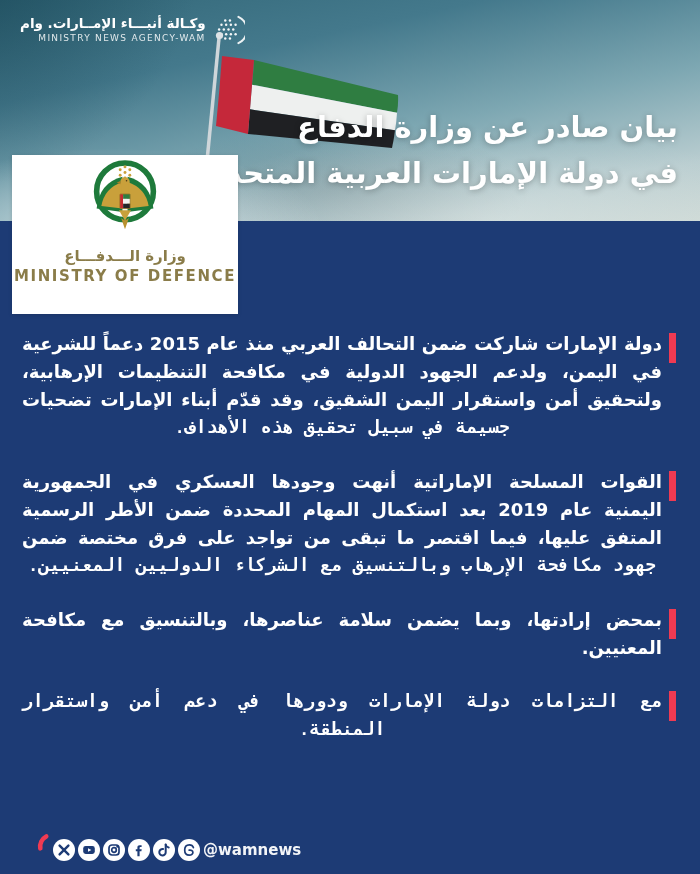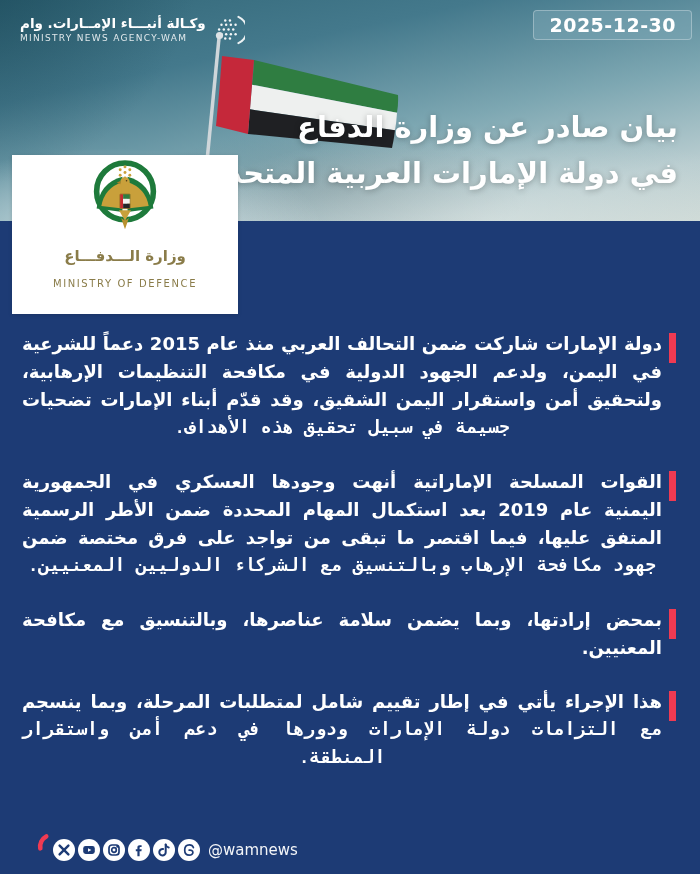--- a/index.html
+++ b/index.html
@@ -12,21 +12,21 @@
   .sky{
     position:absolute;top:0;left:0;width:700px;height:221px;
     background:
       radial-gradient(ellipse 300px 110px at 16% 102%, rgba(255,255,255,.55), transparent 70%),
       radial-gradient(ellipse 420px 130px at 70% 100%, rgba(232,238,235,.45), transparent 72%),
       radial-gradient(ellipse 280px 90px at 48% 86%, rgba(92,104,108,.28), transparent 70%),
       radial-gradient(circle 340px at -6% -26%, rgba(16,58,74,.6), transparent 72%),
       linear-gradient(168deg,#336879 0%,#44798c 28%,#7da7b2 58%,#b9cdd0 84%,#ccd8d5 100%);
   }
   .agency-logo{position:absolute;top:13px;left:20px;display:flex;align-items:center;}
-  .agency-text{display:flex;flex-direction:column;align-items:flex-start;}
+  .agency-text{display:flex;flex-direction:column;align-items:flex-end;}
   .agency-ar{color:#ffffff;font-size:13.5px;font-weight:bold;direction:rtl;line-height:17px;}
   .agency-en{color:rgba(255,255,255,.85);font-size:9px;letter-spacing:1.3px;line-height:13px;}
   .globe{margin-left:7px;}
   .date-badge{
     position:absolute;top:10px;right:8px;
     background:rgba(125,168,182,.5);border:1px solid rgba(255,255,255,.3);
     border-radius:4px;padding:3px 15px;
     color:#fff;font-size:19px;font-weight:bold;letter-spacing:.5px;
   }
   .headline{
@@ -36,38 +36,38 @@
   }
   .headline span{display:block;}
   .flag-svg{position:absolute;left:190px;top:25px;z-index:2;}
   
   .mod-card{
     position:absolute;left:12px;top:155px;width:226px;height:159px;background:#ffffff;
     z-index:5;display:flex;flex-direction:column;align-items:center;justify-content:flex-start;
     box-shadow:0 1px 4px rgba(0,0,0,.15);
   }
   .mod-ar{color:#8a7c49;font-size:15px;font-weight:bold;direction:rtl;line-height:18px;margin-top:2px;}
-  .mod-en{color:#8a7c49;font-size:10px;font-weight:normal;letter-spacing:1.6px;line-height:15px;margin-top:11px;}
+  .mod-en{color:#8a7c49;font-size:15px;font-weight:bold;letter-spacing:1.6px;line-height:15px;margin-top:4px;}
   
   .body-text{position:absolute;top:330px;left:0;right:0;padding:0 24px 0 22px;z-index:1;}
   .para{position:relative;direction:rtl;padding-right:14px;margin:0 0 26px 0;
         color:#ffffff;font-size:18px;font-weight:bold;line-height:28px;}
   .para::before{
     content:"";position:absolute;right:0;top:3px;width:7px;height:30px;
     background:#ef3a52;
   }
   .pline{text-align:justify;text-align-last:justify;}
   .pline.last-center{text-align-last:center;font-family:Liberation Mono, monospace;}
   .pline.last-right{text-align-last:right;}
   
   .footer{position:absolute;left:36px;bottom:13px;display:flex;align-items:center;z-index:3;}
   .swoosh{margin-right:-3px;transform:translateY(-8px) rotate(-8deg);}
   .icon-circle{width:22px;height:22px;border-radius:50%;background:#ffffff;
                display:flex;align-items:center;justify-content:center;margin-right:3px;}
-  .handle{color:rgba(255,255,255,.95);font-size:15px;margin-left:5px;}
+  .handle{color:rgba(255,255,255,.95);font-size:15px;font-weight:bold;}
 </style>
 </head>
 <body>
 
 <div class="poster">
 
   <div class="sky">
 
     <svg class="flag-svg" width="220" height="140" viewBox="0 0 220 140">
       <line x1="29" y1="13" x2="17" y2="136" stroke="#cfd6da" stroke-width="3.5"></line>
@@ -99,21 +99,20 @@
           <circle cx="9" cy="22.5" r="1.3"></circle>
             <circle cx="14" cy="22.5" r="1.3"></circle>
             <circle cx="19" cy="22.5" r="1.3"></circle>
             <circle cx="24" cy="22.5" r="1.3"></circle>
           <circle cx="13" cy="27" r="1.3"></circle>
             <circle cx="18" cy="27" r="1.3"></circle>
         </g>
       </svg>
     </div>
 
-    <div class="date-badge">2025-12-30</div>
 
     <div class="headline">
       <span>بيان صادر عن وزارة الدفاع</span>
       <span>في دولة الإمارات العربية المتحدة</span>
     </div>
   </div>
 
   <div class="mod-card">
     <svg width="86" height="90" viewBox="0 0 100 104">
       <circle cx="50" cy="42" r="33" fill="#ffffff" stroke="#1e7a3b" stroke-width="6.5"></circle>
@@ -157,21 +156,20 @@
       <div class="pline">القوات المسلحة الإماراتية أنهت وجودها العسكري في الجمهورية</div>
       <div class="pline">اليمنية عام 2019 بعد استكمال المهام المحددة ضمن الأطر الرسمية</div>
       <div class="pline">المتفق عليها، فيما اقتصر ما تبقى من تواجد على فرق مختصة ضمن</div>
       <div class="pline last-center">جهود مكافحة الإرهاب وبالتنسيق مع الشركاء الدوليين المعنيين.</div>
     </div>
     <div class="para">
       <div class="pline">بمحض إرادتها، وبما يضمن سلامة عناصرها، وبالتنسيق مع مكافحة</div>
       <div class="pline last-right">المعنيين.</div>
     </div>
     <div class="para">
-      <div class="pline">هذا الإجراء يأتي في إطار تقييم شامل لمتطلبات المرحلة، وبما ينسجم</div>
       <div class="pline last-center">مع التزامات دولة الإمارات ودورها في دعم أمن واستقرار المنطقة.</div>
     </div>
   </div>
 
   <div class="footer">
     <svg class="swoosh" width="20" height="20" viewBox="0 0 20 20">
       <path d="M3.5 15.5 A 11.5 11.5 0 0 1 11 4.5" stroke="#ef3a52" stroke-width="4.6" fill="none" stroke-linecap="round"></path>
     </svg>
     <span class="icon-circle">
       <svg width="22" height="22" viewBox="0 0 22 22">

